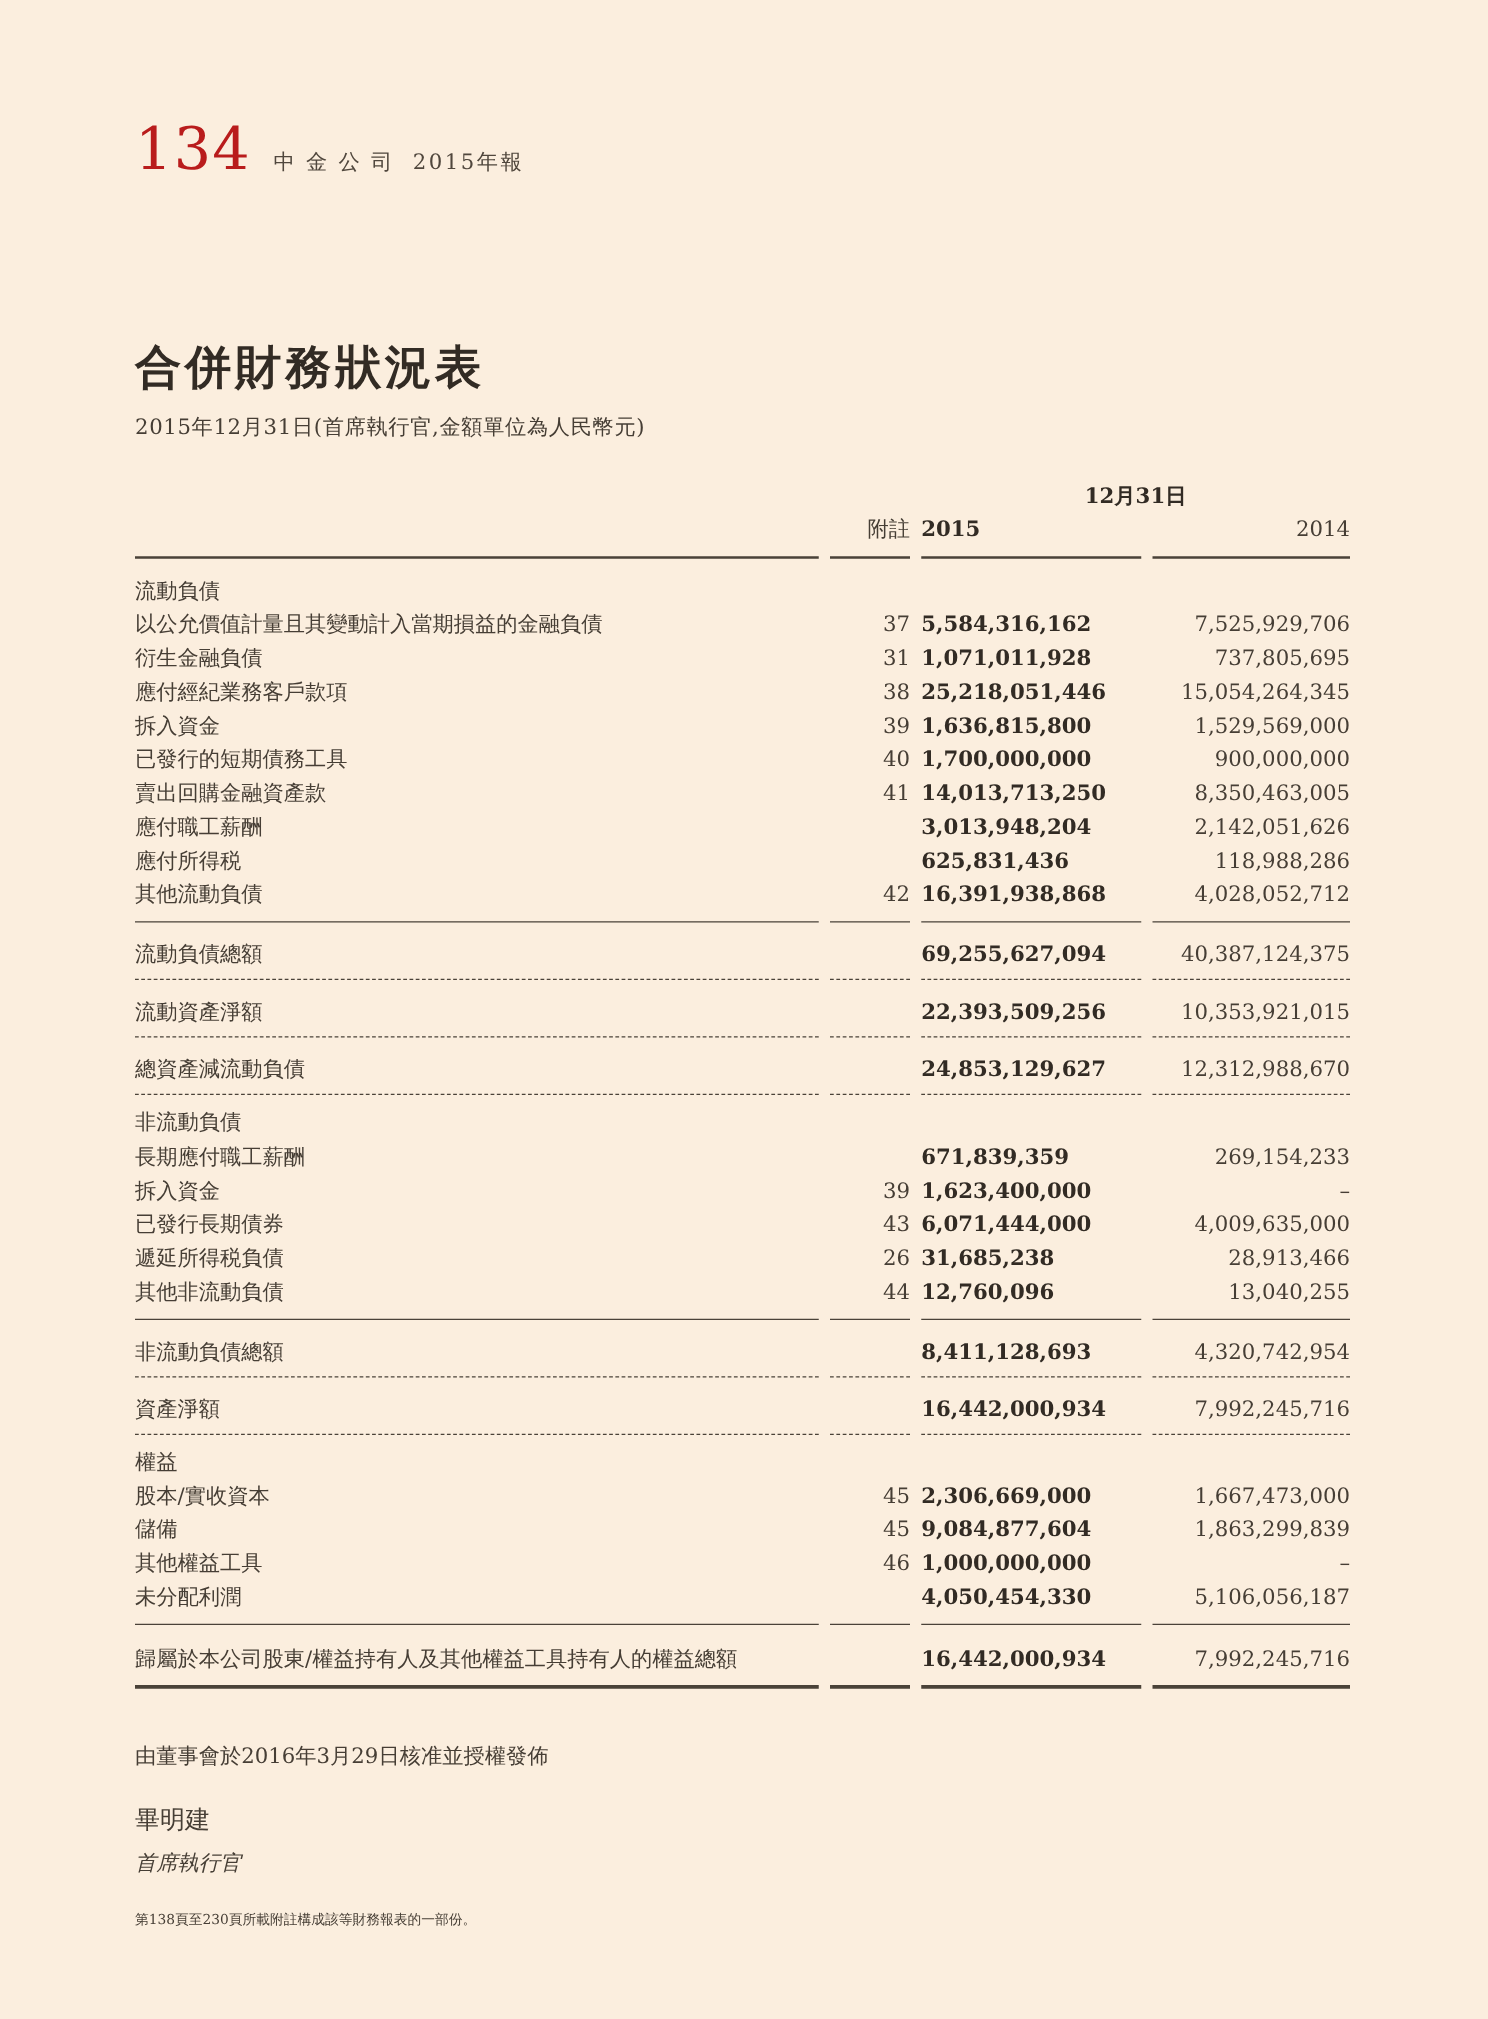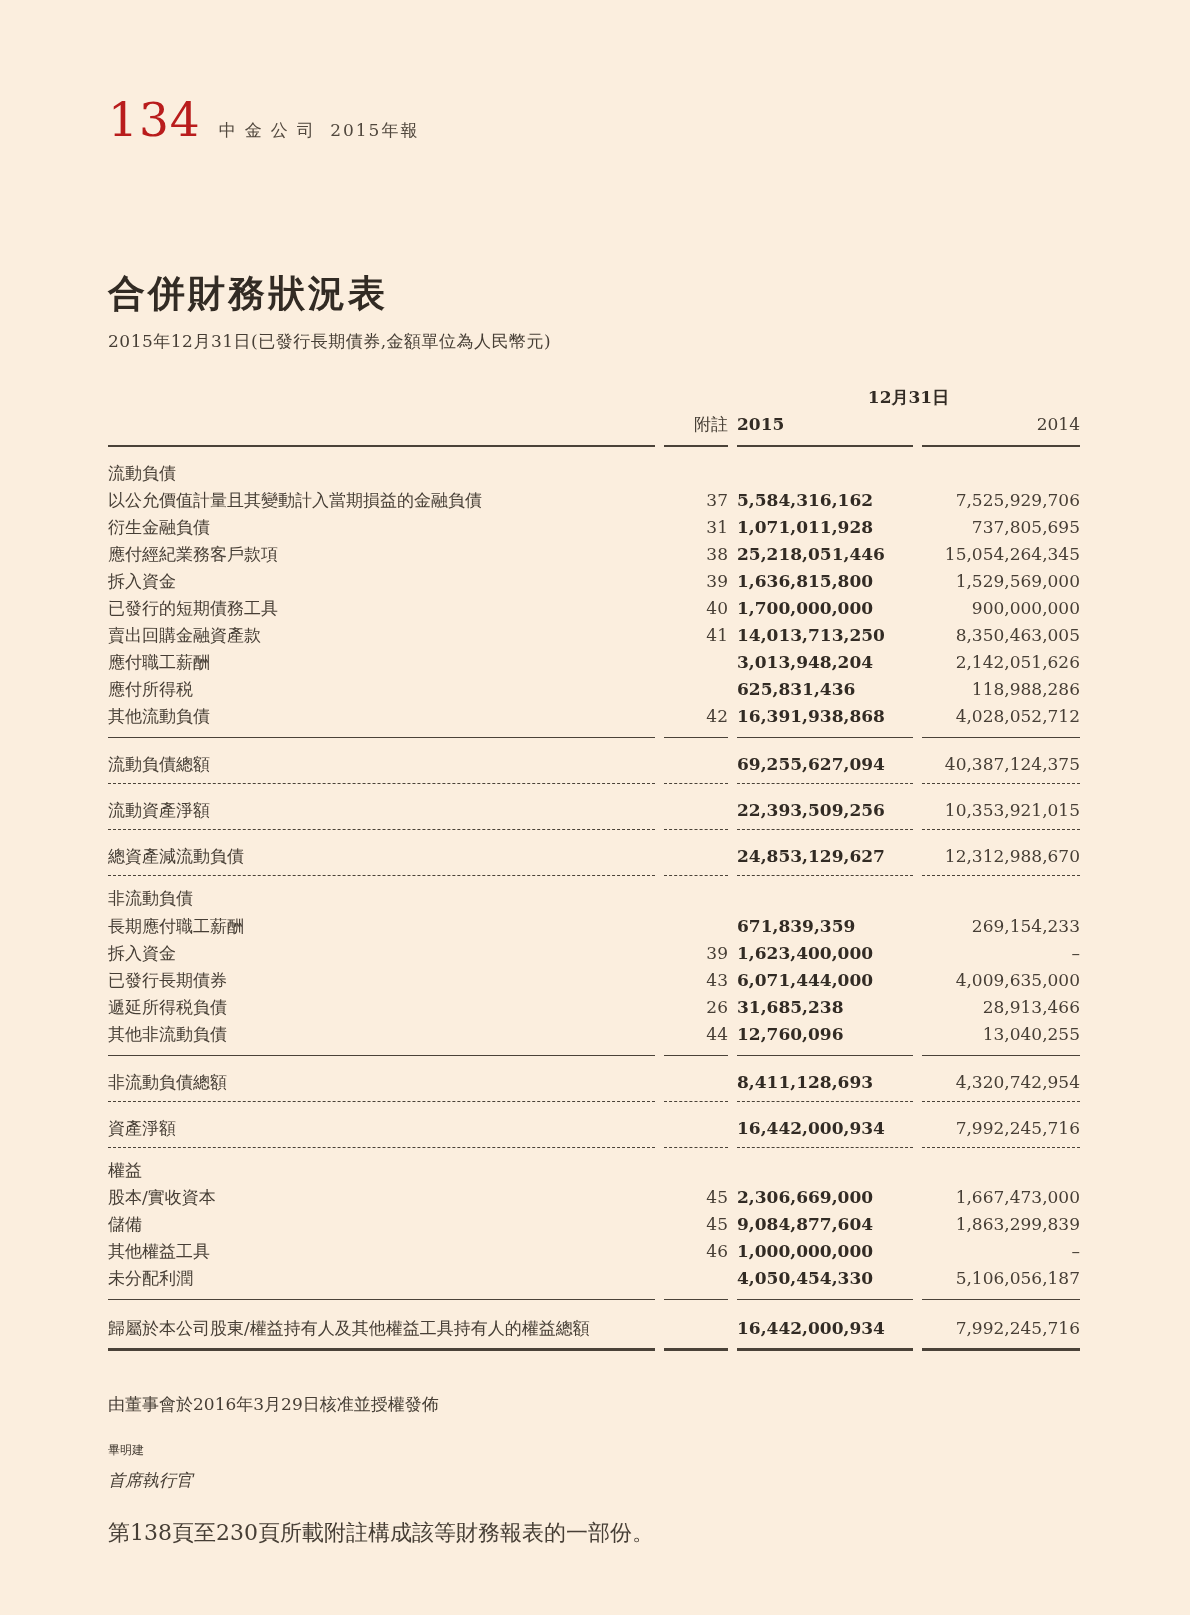--- a/index.html
+++ b/index.html
@@ -100,48 +100,48 @@
   
   .approval-line{
     margin-top:42px;
     font-size:17px;
   }
   .signatures{
     margin-top:26px;
     display:flex;
   }
   .sig-block{width:470px;}
-  .sig-name{font-size:12px;}
+  .sig-name{font-size:20px;}
   .sig-title{
     margin-top:10px;
     font-size:17px;
     font-style:italic;
   }
   .notes-reference{
     margin-top:26px;
-    font-size:22px;
+    font-size:11px;
   }
 </style>
 </head>
 <body>
 
 <div class="page">
   <div class="content">
 
     <div class="page-header">
       <span class="page-number">134</span>
       <span class="company-line">
         <span class="company-name">中金公司</span>
         <span class="report-year">2015年報</span>
       </span>
     </div>
 
     <div class="title-block">
       <div class="doc-title">合併財務狀況表</div>
-      <div class="doc-subtitle">2015年12月31日(已發行長期債券,金額單位為人民幣元)</div>
+      <div class="doc-subtitle">2015年12月31日(首席執行官,金額單位為人民幣元)</div>
     </div>
 
     <table class="fin-table">
       <thead>
         <tr>
           <th class="c-label"></th>
           <th class="c-note"></th>
           <th class="date-header" colspan="2">12月31日</th>
         </tr>
         <tr class="head-row">

